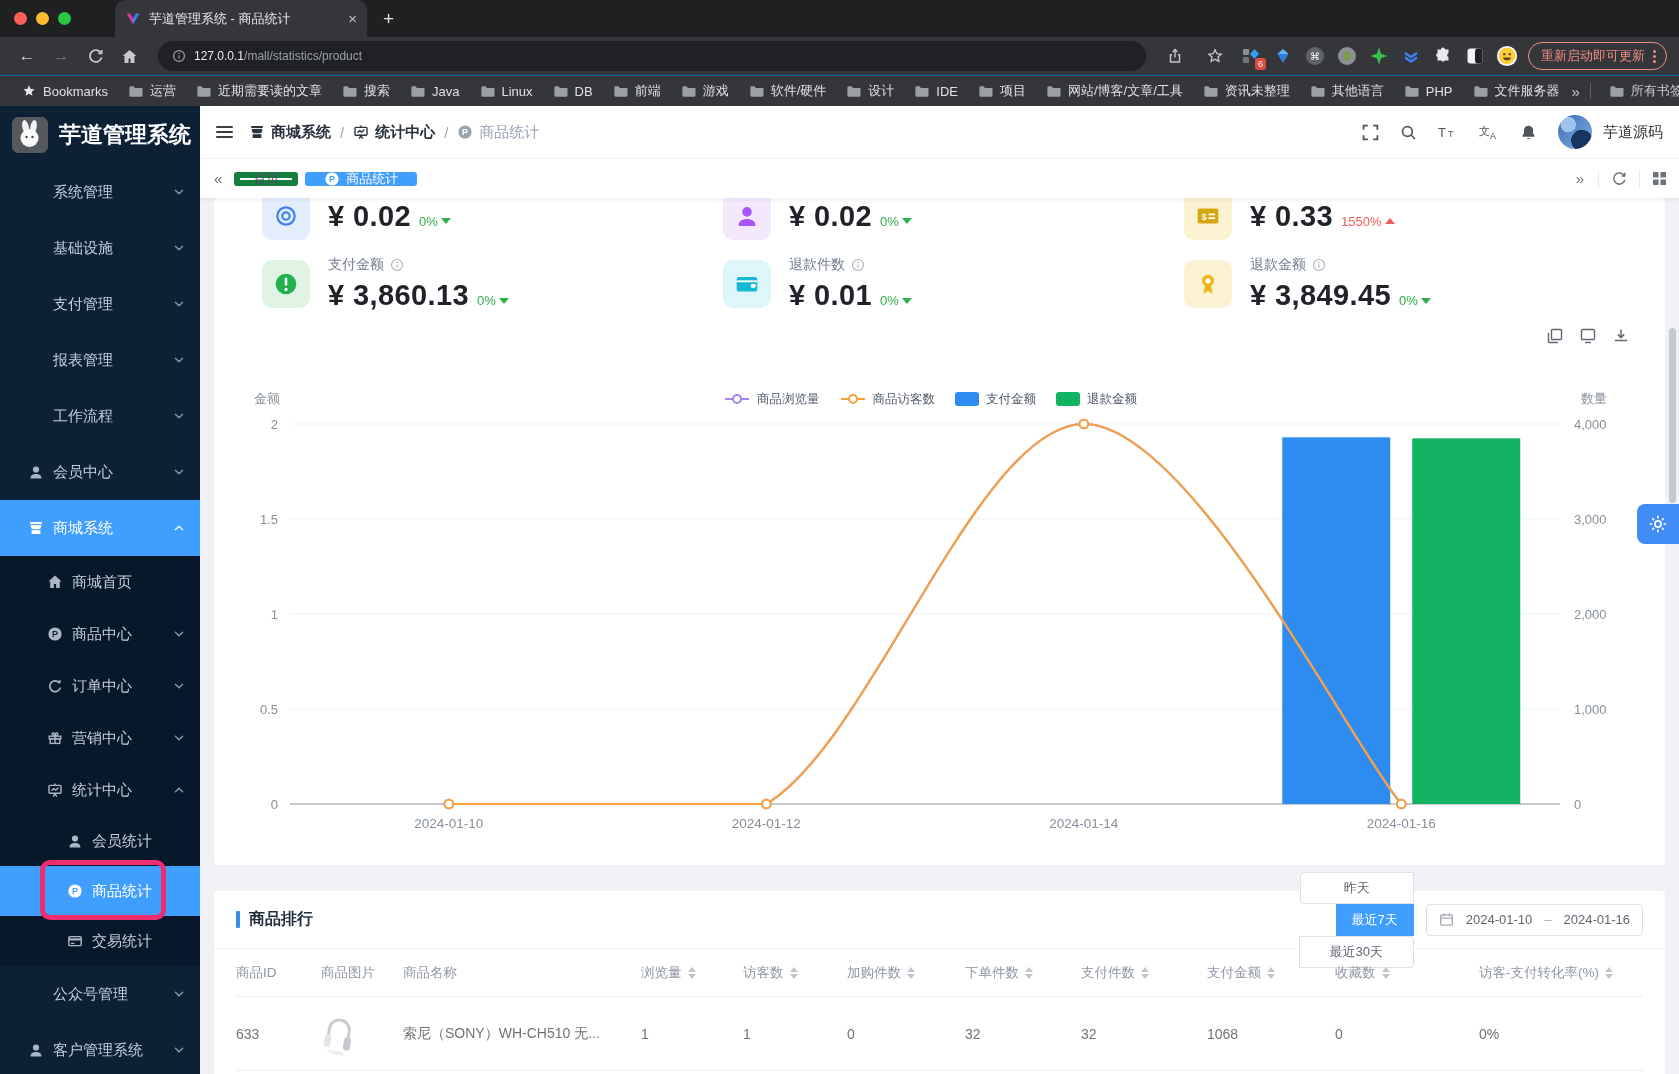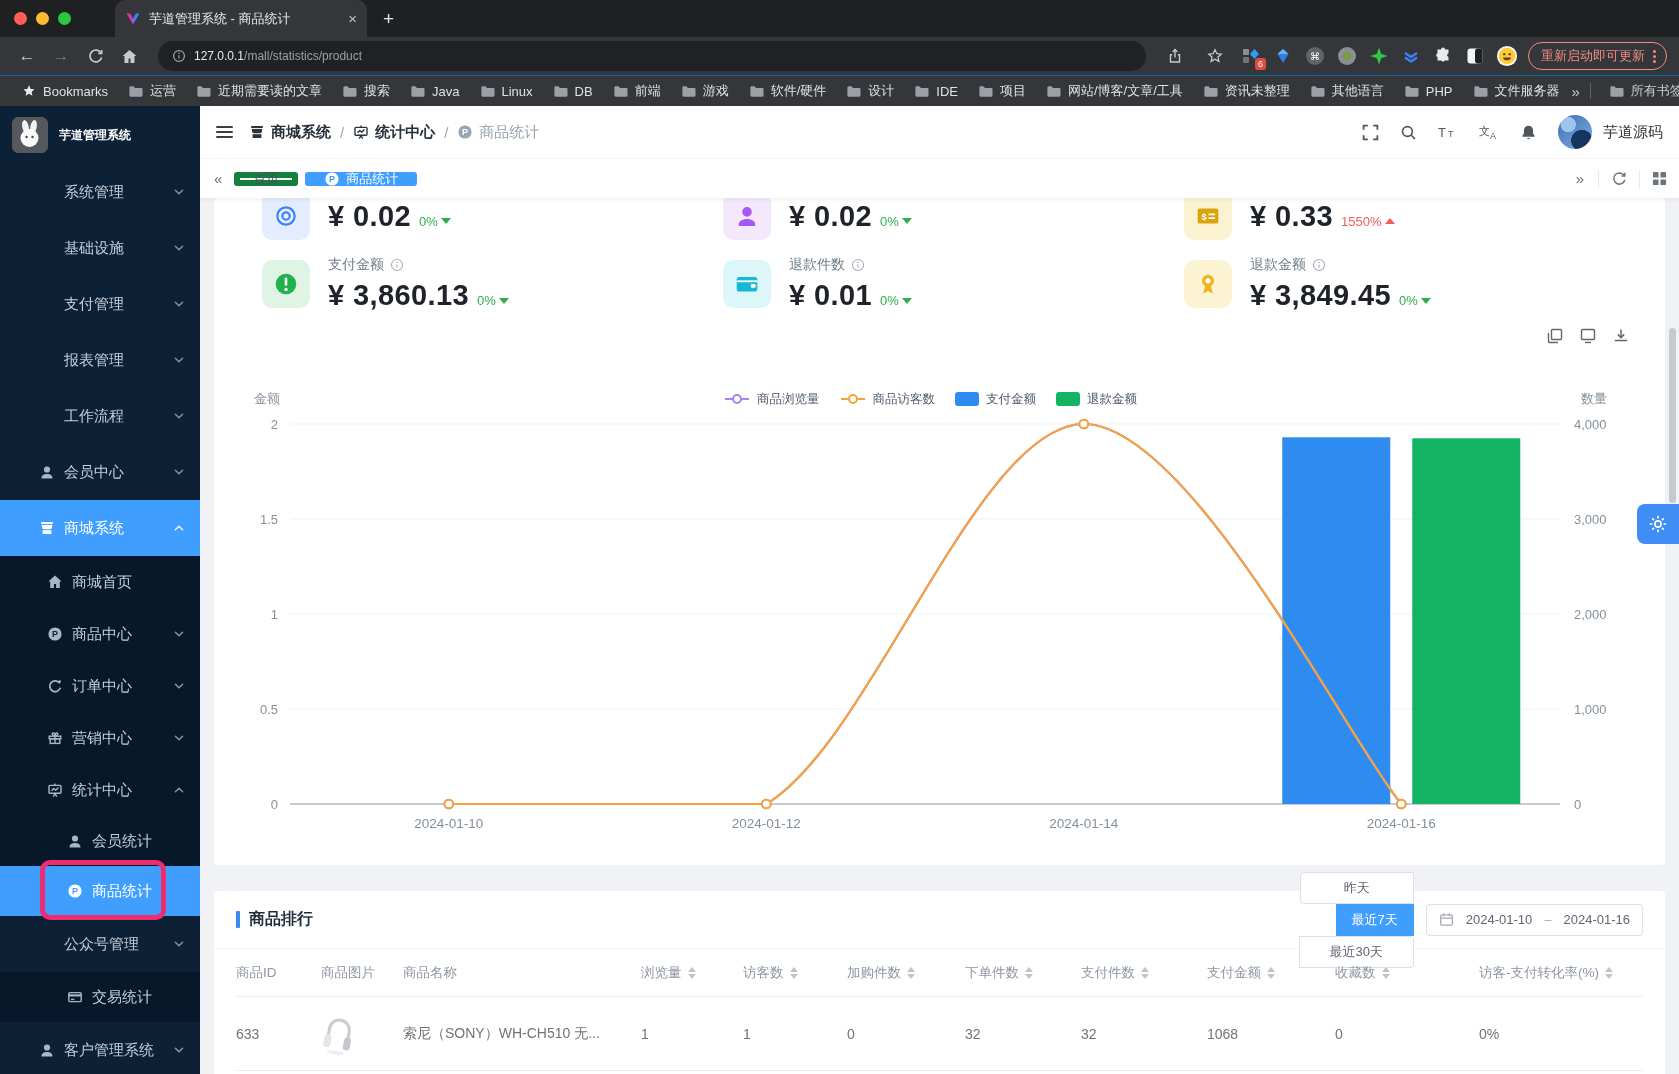--- a/index.html
+++ b/index.html
@@ -32,22 +32,22 @@
   .bmbar { height:31px; background:#35363a; display:flex; align-items:center; padding:0 14px; gap:4px; color:#dfe1e5; font-size:13px; border-top:1px solid #0369a1; }
   .bm-item { display:flex; align-items:center; gap:7px; padding:3px 8px; border-radius:4px; white-space:nowrap; }
   .bm-right { margin-left:auto; display:flex; align-items:center; gap:10px; color:#c7cacd; }
   .bm-sep { width:1px; height:16px; background:#5f6368; }
 
   
   .app { display:flex; height:968px; }
   .sidebar { width:200px; background:#0d2136; flex:none; color:#c3cedb; position:relative; }
   .logo-row { height:58px; display:flex; align-items:center; gap:11px; padding-left:12px; }
   .logo-img { width:36px; height:36px; border-radius:7px; background:#5d6165; overflow:hidden; flex:none; }
-  .app-title { color:#fff; font-size:12px; font-weight:bold; white-space:nowrap; }
-  .menu-item { position:relative; display:flex; align-items:center; font-size:15px; color:#c3cedb; padding-left:39px; padding-right:34px; }
+  .app-title { color:#fff; font-size:22px; font-weight:bold; white-space:nowrap; }
+  .menu-item { position:relative; display:flex; align-items:center; font-size:15px; color:#c3cedb; padding-left:28px; padding-right:34px; }
   .menu-item .mi-icon { width:25px; flex:none; display:flex; align-items:center; }
   .menu-item .mi-label { white-space:nowrap; }
   .menu-item .chev { position:absolute; right:15px; color:#8195ab; }
   .mi-l1 { height:56px; }
   .mi-l2 { height:52px; padding-left:47px; background:#07182a; }
   .mi-l3 { height:50px; padding-left:67px; background:#07182a; }
   .mi-active { background:#409eff !important; color:#fff !important; }
   .mi-active .chev { color:#eaf4ff; }
   .hl-box { position:absolute; left:40px; top:-6px; width:126px; height:60px; border:5px solid #ee2d71; border-radius:10px; z-index:6; pointer-events:none; }
 
@@ -570,39 +570,39 @@
               <span class="ic">
                 <svg width="16" height="16" viewBox="0 0 16 16">
                   <circle cx="8" cy="8" r="6.6" fill="#ffffff"></circle>
                   <text x="8" y="11.2" font-size="9" font-weight="bold" fill="#409eff" text-anchor="middle">P</text>
                 </svg>
               </span>
             </span>
             <span class="mi-label">商品统计</span>
             <span class="hl-box"></span>
           </div>
+          <div class="menu-item mi-l3">
+            <span class="mi-icon">
+              <span class="ic">
+                <svg width="16" height="16" viewBox="0 0 16 16" fill="none" stroke="#a9b6c5" stroke-width="1.4">
+                  <rect x="1.8" y="3.6" width="12.4" height="9" rx="1.2"></rect>
+                  <path d="M1.8 6.4h12.4" stroke-width="2.2"></path>
+                  <path d="M4 10.4h3.4"></path>
+                </svg>
+              </span>
+            </span>
+            <span class="mi-label">交易统计</span>
+
+          </div>
           <div class="menu-item mi-l1">
             <span class="mi-icon"></span>
             <span class="mi-label">公众号管理</span>
             <span class="chev"><svg width="12" height="12" viewBox="0 0 12 12" style="transform:rotate(0deg)">
                 <path d="M2.4 4.2 6 7.8 9.6 4.2" fill="none" stroke="#8195ab" stroke-width="1.5" stroke-linecap="round"></path>
               </svg></span>
-          </div>
-          <div class="menu-item mi-l3">
-            <span class="mi-icon">
-              <span class="ic">
-                <svg width="16" height="16" viewBox="0 0 16 16" fill="none" stroke="#a9b6c5" stroke-width="1.4">
-                  <rect x="1.8" y="3.6" width="12.4" height="9" rx="1.2"></rect>
-                  <path d="M1.8 6.4h12.4" stroke-width="2.2"></path>
-                  <path d="M4 10.4h3.4"></path>
-                </svg>
-              </span>
-            </span>
-            <span class="mi-label">交易统计</span>
-
           </div>
           <div class="menu-item mi-l1">
             <span class="mi-icon">
               <span class="ic">
                 <svg width="16" height="16" viewBox="0 0 16 16" fill="#a9b6c5">
                   <path d="M8 8.6A3.1 3.1 0 1 0 8 2.4a3.1 3.1 0 0 0 0 6.2zm0 1.5c-3 0-5.4 1.6-5.4 3.6v.8h10.8v-.8c0-2-2.4-3.6-5.4-3.6z"></path>
                 </svg>
               </span>
             </span>
             <span class="mi-label">客户管理系统</span>

